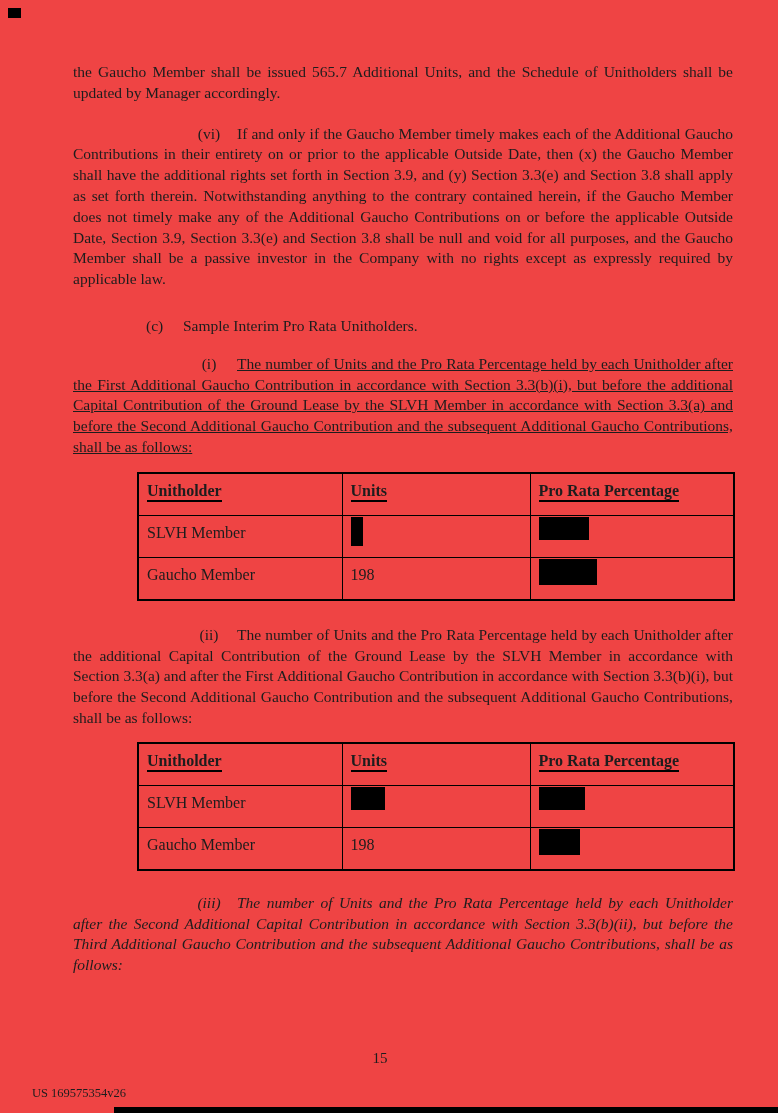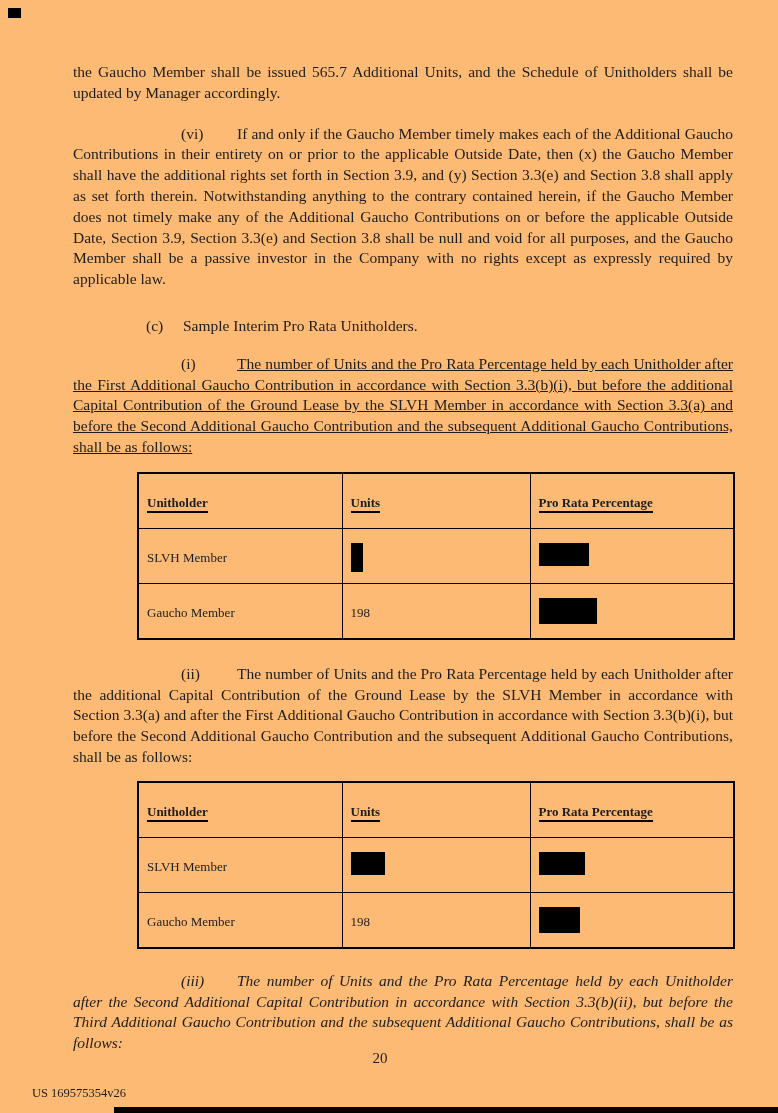--- a/index.html
+++ b/index.html
@@ -1,19 +1,19 @@
 <!DOCTYPE html>
 <html><head>
 <meta charset="utf-8">
 <style>
   html,body{margin:0;padding:0;background:#ffffff;}
   .page{
     position:relative;
     width:778px;height:1113px;
-    background:#fdba74;
+    background:#ef4444;
     font-family:"Liberation Serif","DejaVu Serif",serif;
     color:#1d1d1d;
     overflow:hidden;
   }
   .content{
     position:absolute;
     left:73px;top:0;width:660px;
     padding-top:62px;
   }
   p.body{
@@ -22,36 +22,36 @@
     line-height:20.8px;
     text-align:justify;
   }
   p.cont{margin-top:0;}
   p.p-vi{margin-top:20px;}
   p.p-c{margin-top:26px;text-align:left;}
   p.p-i{margin-top:17px;text-decoration:underline;}
   p.p-ii{margin-top:24px;}
   p.p-iii{margin-top:22px;font-style:italic;}
   .lbl{display:inline-block;text-align:left;}
-  .lbl-rom{width:56px;margin-left:108px;}
+  .lbl-rom{width:56px;margin-left:108px;text-align:center;}
   .lbl-c{width:37px;margin-left:73px;}
   table.prt{
     border-collapse:collapse;
     margin-left:64px;
     width:596px;
     table-layout:fixed;
   }
   table.t1{margin-top:14px;}
   table.t2{margin-top:13px;}
   table.prt td, table.prt th{
     border:1px solid #000;
     vertical-align:top;
-    padding:21px 8px 0 8px;
+    padding:8px 8px 0 8px;
     height:33px; 
-    font-size:13px;
+    font-size:16px;
     text-align:left;
     font-weight:normal;
     overflow:visible;
   }
   table.prt{border:2px solid #000;}
   .col-unitholder{width:204px;}
   .col-units{width:188px;}
   .col-prorata{width:204px;}
   th .hd{
     font-weight:bold;
@@ -157,16 +157,16 @@
               <div class="redact r-t2-gau-pr"></div>
             </td>
       </tr>
     </tbody>
       </table>
 
     <p class="body p-iii"><span class="lbl lbl-rom">(iii)</span><span>The number of Units and the Pro Rata Percentage held by each Unitholder after the Second Additional Capital Contribution in accordance with Section 3.3(b)(ii), but before the Third Additional Gaucho Contribution and the subsequent Additional Gaucho Contributions, shall be as follows:</span></p>
 
   </div>
 
-  <div class="pageno">20</div>
+  <div class="pageno">15</div>
   <div class="docfooter">US 169575354v26</div>
   <div class="bottom-bar"></div>
 </div>
 
 </body></html>

